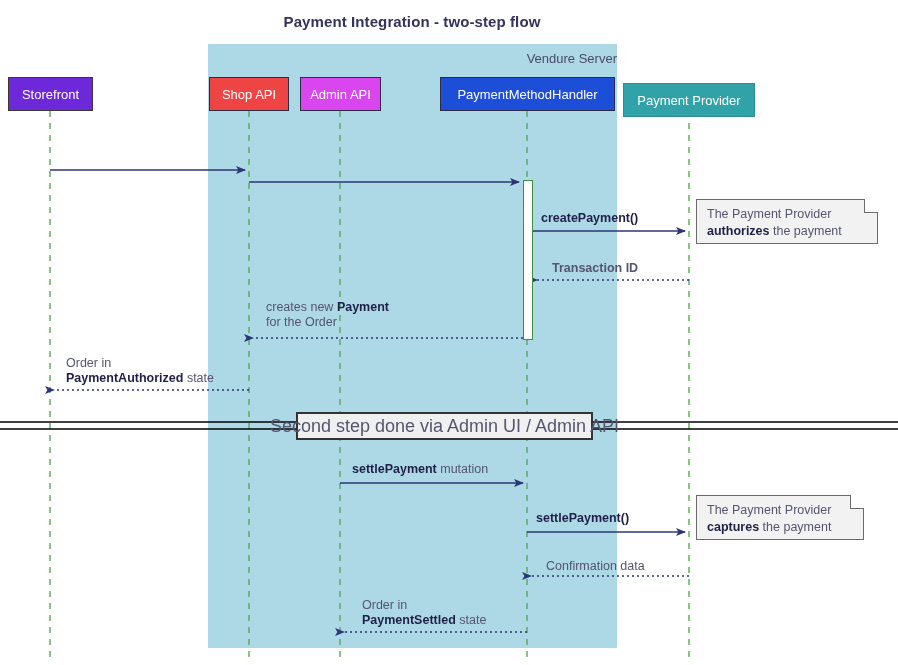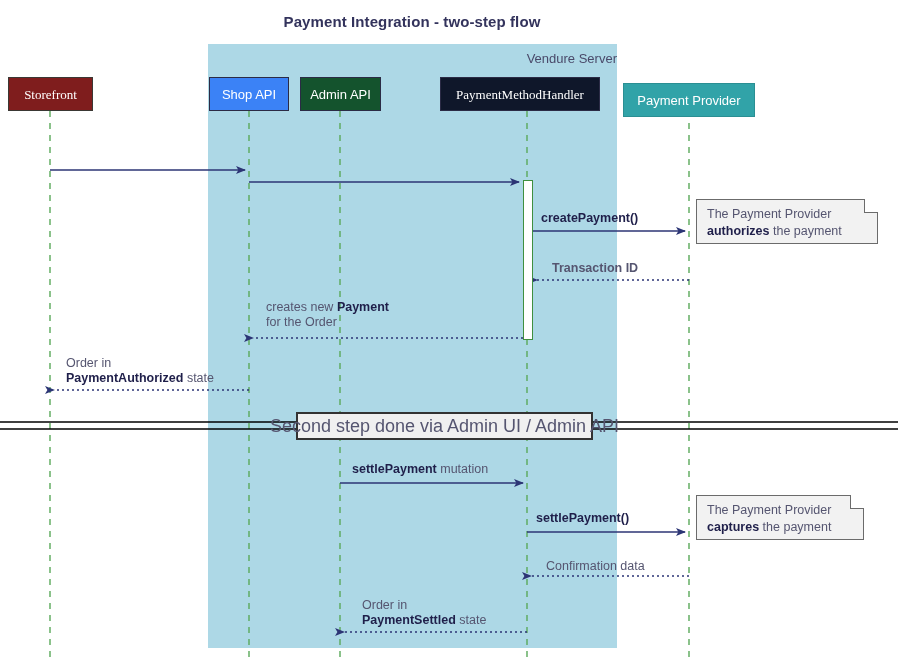--- a/index.html
+++ b/index.html
@@ -58,36 +58,34 @@
     display: flex;
     align-items: center;
     justify-content: center;
     color: #ffffff;
     font-size: 13px;
     line-height: 1;
     border: 1px solid #2b2b45;
   }
   .p-storefront {
     left: 8px; top: 77px; width: 85px; height: 34px;
-    background: #7f1d1d;
+    background: #6d28d9;
     border-color: #3a3834;
-    font-family: Liberation Serif, serif;
   }
   .p-shop {
     left: 209px; top: 77px; width: 80px; height: 34px;
-    background: #3b82f6;
+    background: #ef4444;
   }
   .p-admin {
     left: 300px; top: 77px; width: 81px; height: 34px;
-    background: #14532d;
+    background: #d946ef;
   }
   .p-pmh {
-    left: 440px; top: 77px; width: 160px; height: 34px;
-    background: #0f172a;
-    font-family: Liberation Serif, serif;
+    left: 440px; top: 77px; width: 175px; height: 34px;
+    background: #1d4ed8;
   }
   .p-provider {
     left: 623px; top: 83px; width: 132px; height: 34px;
     background: #31A3A8;
     border-color: #2a8f93;
   }
   .msg-label {
     position: absolute;
     font-size: 12.5px;
     color: #555570;

